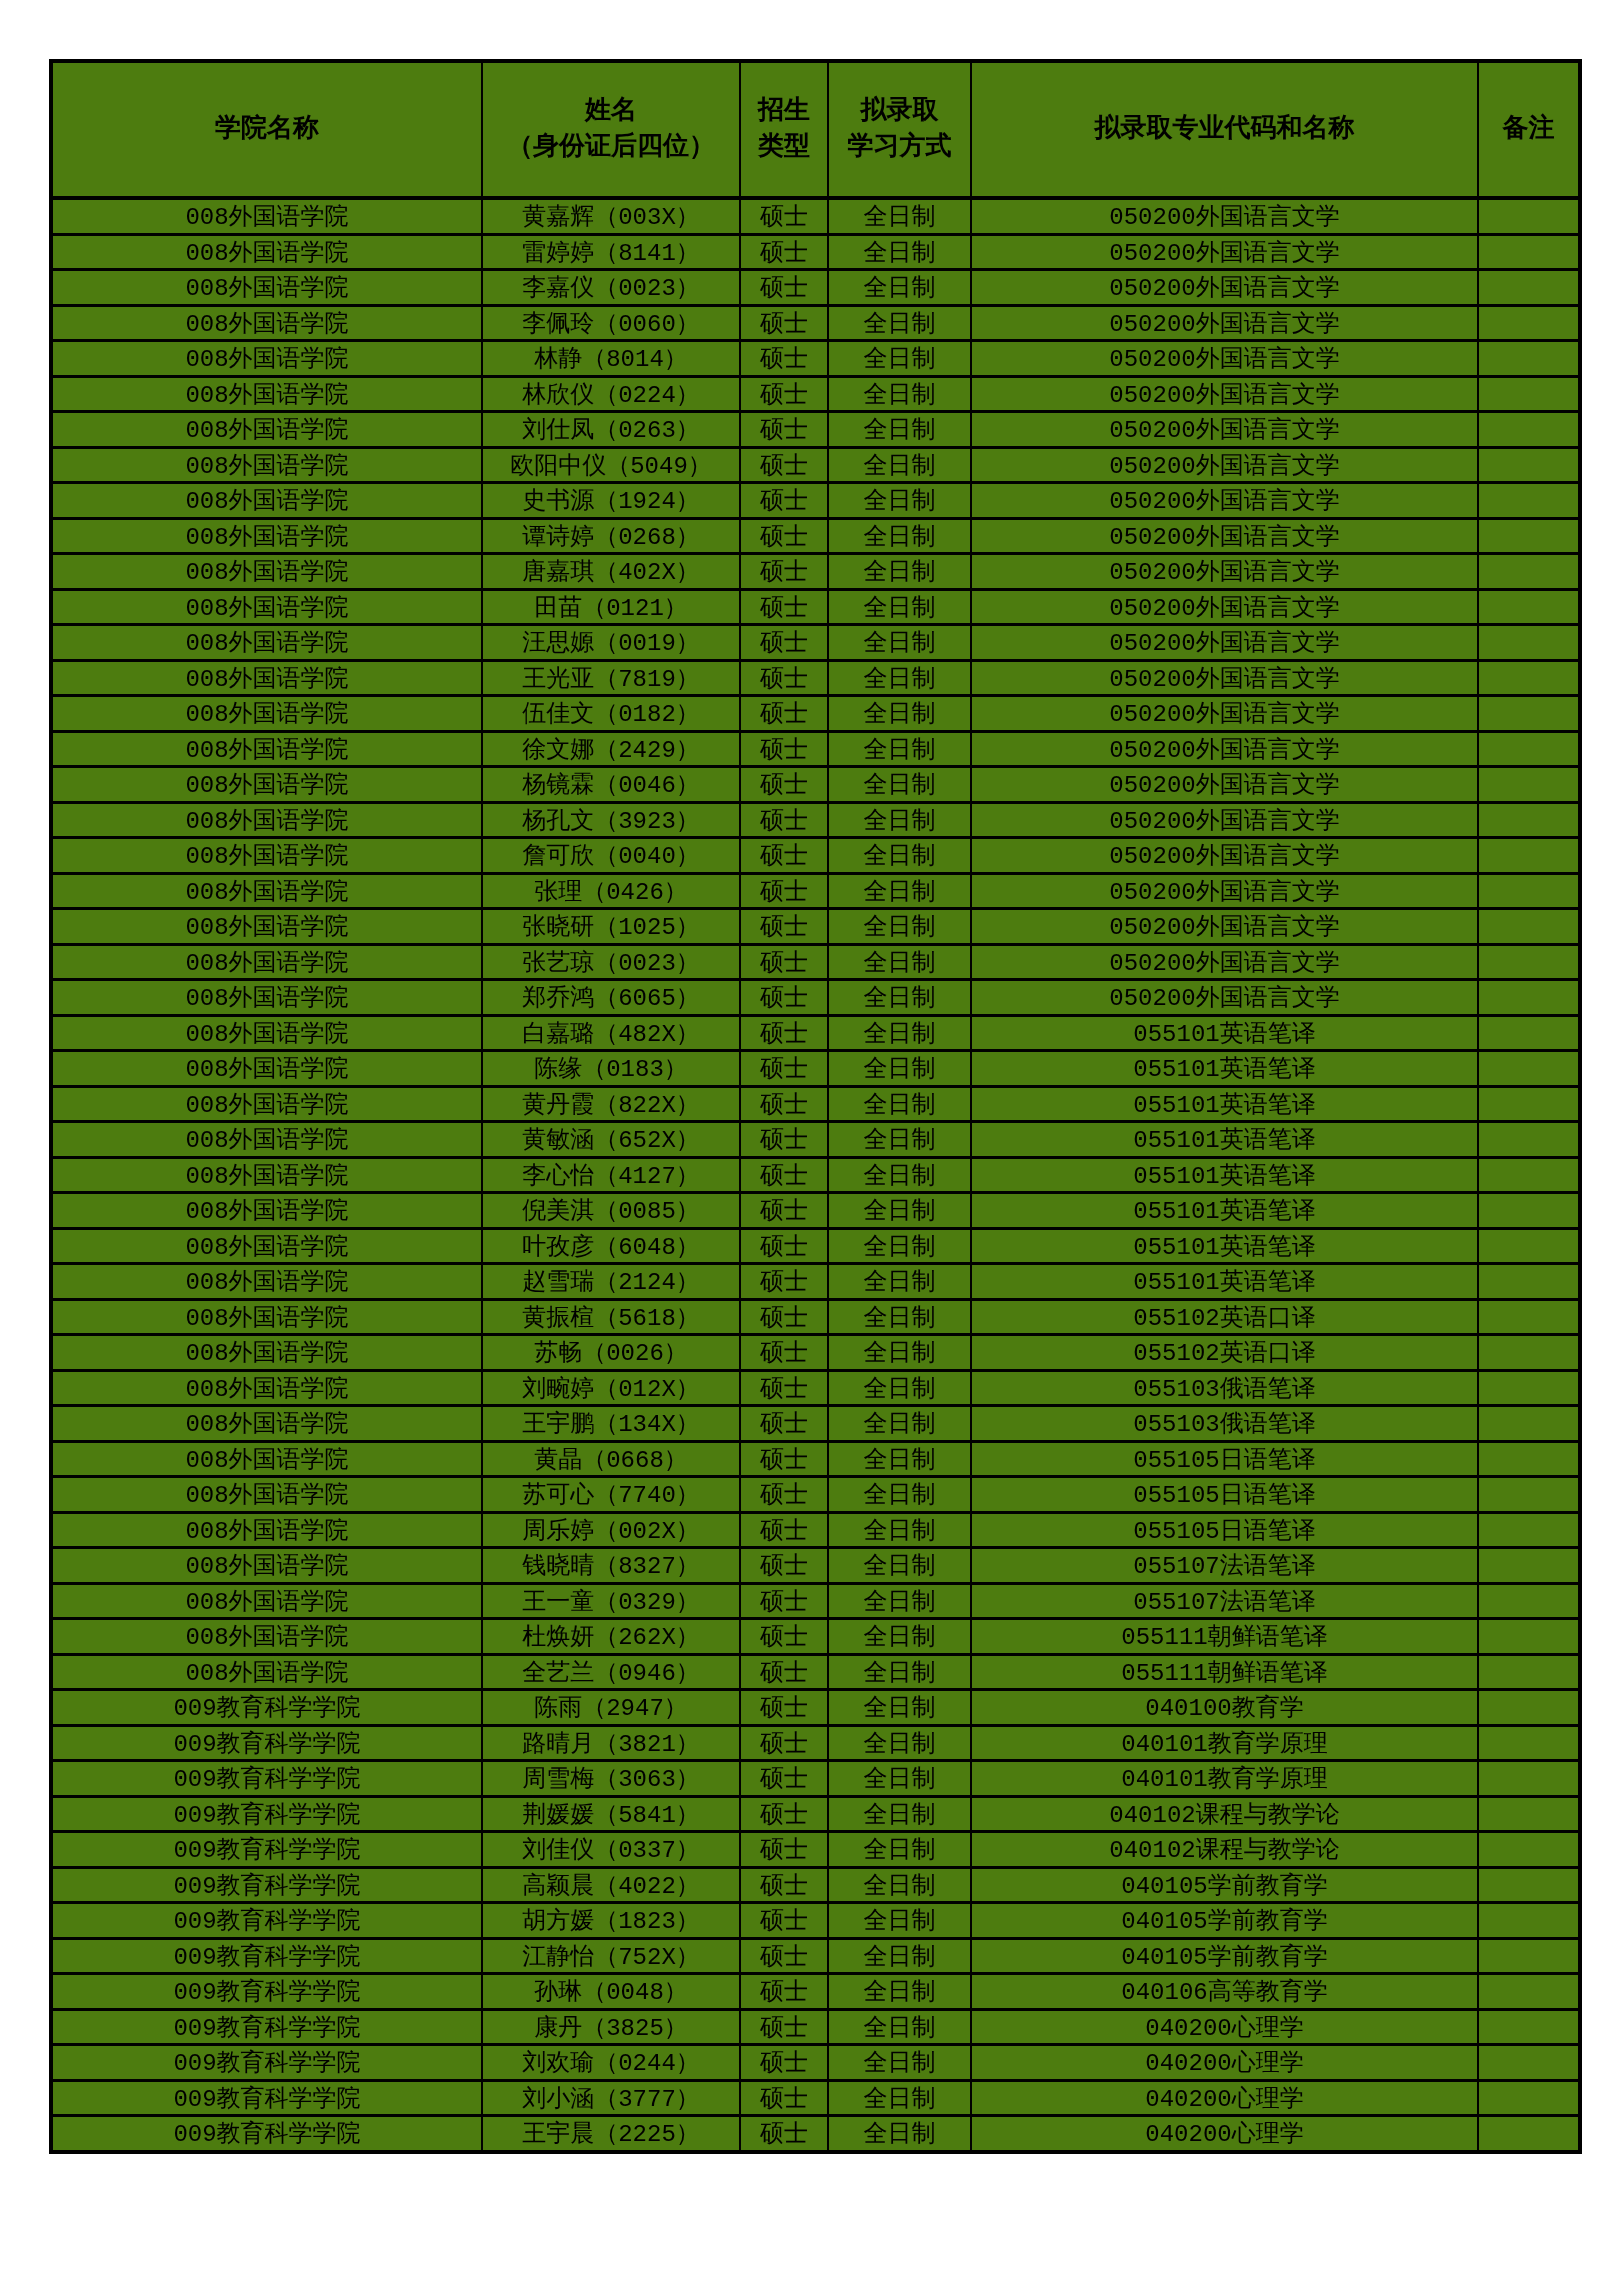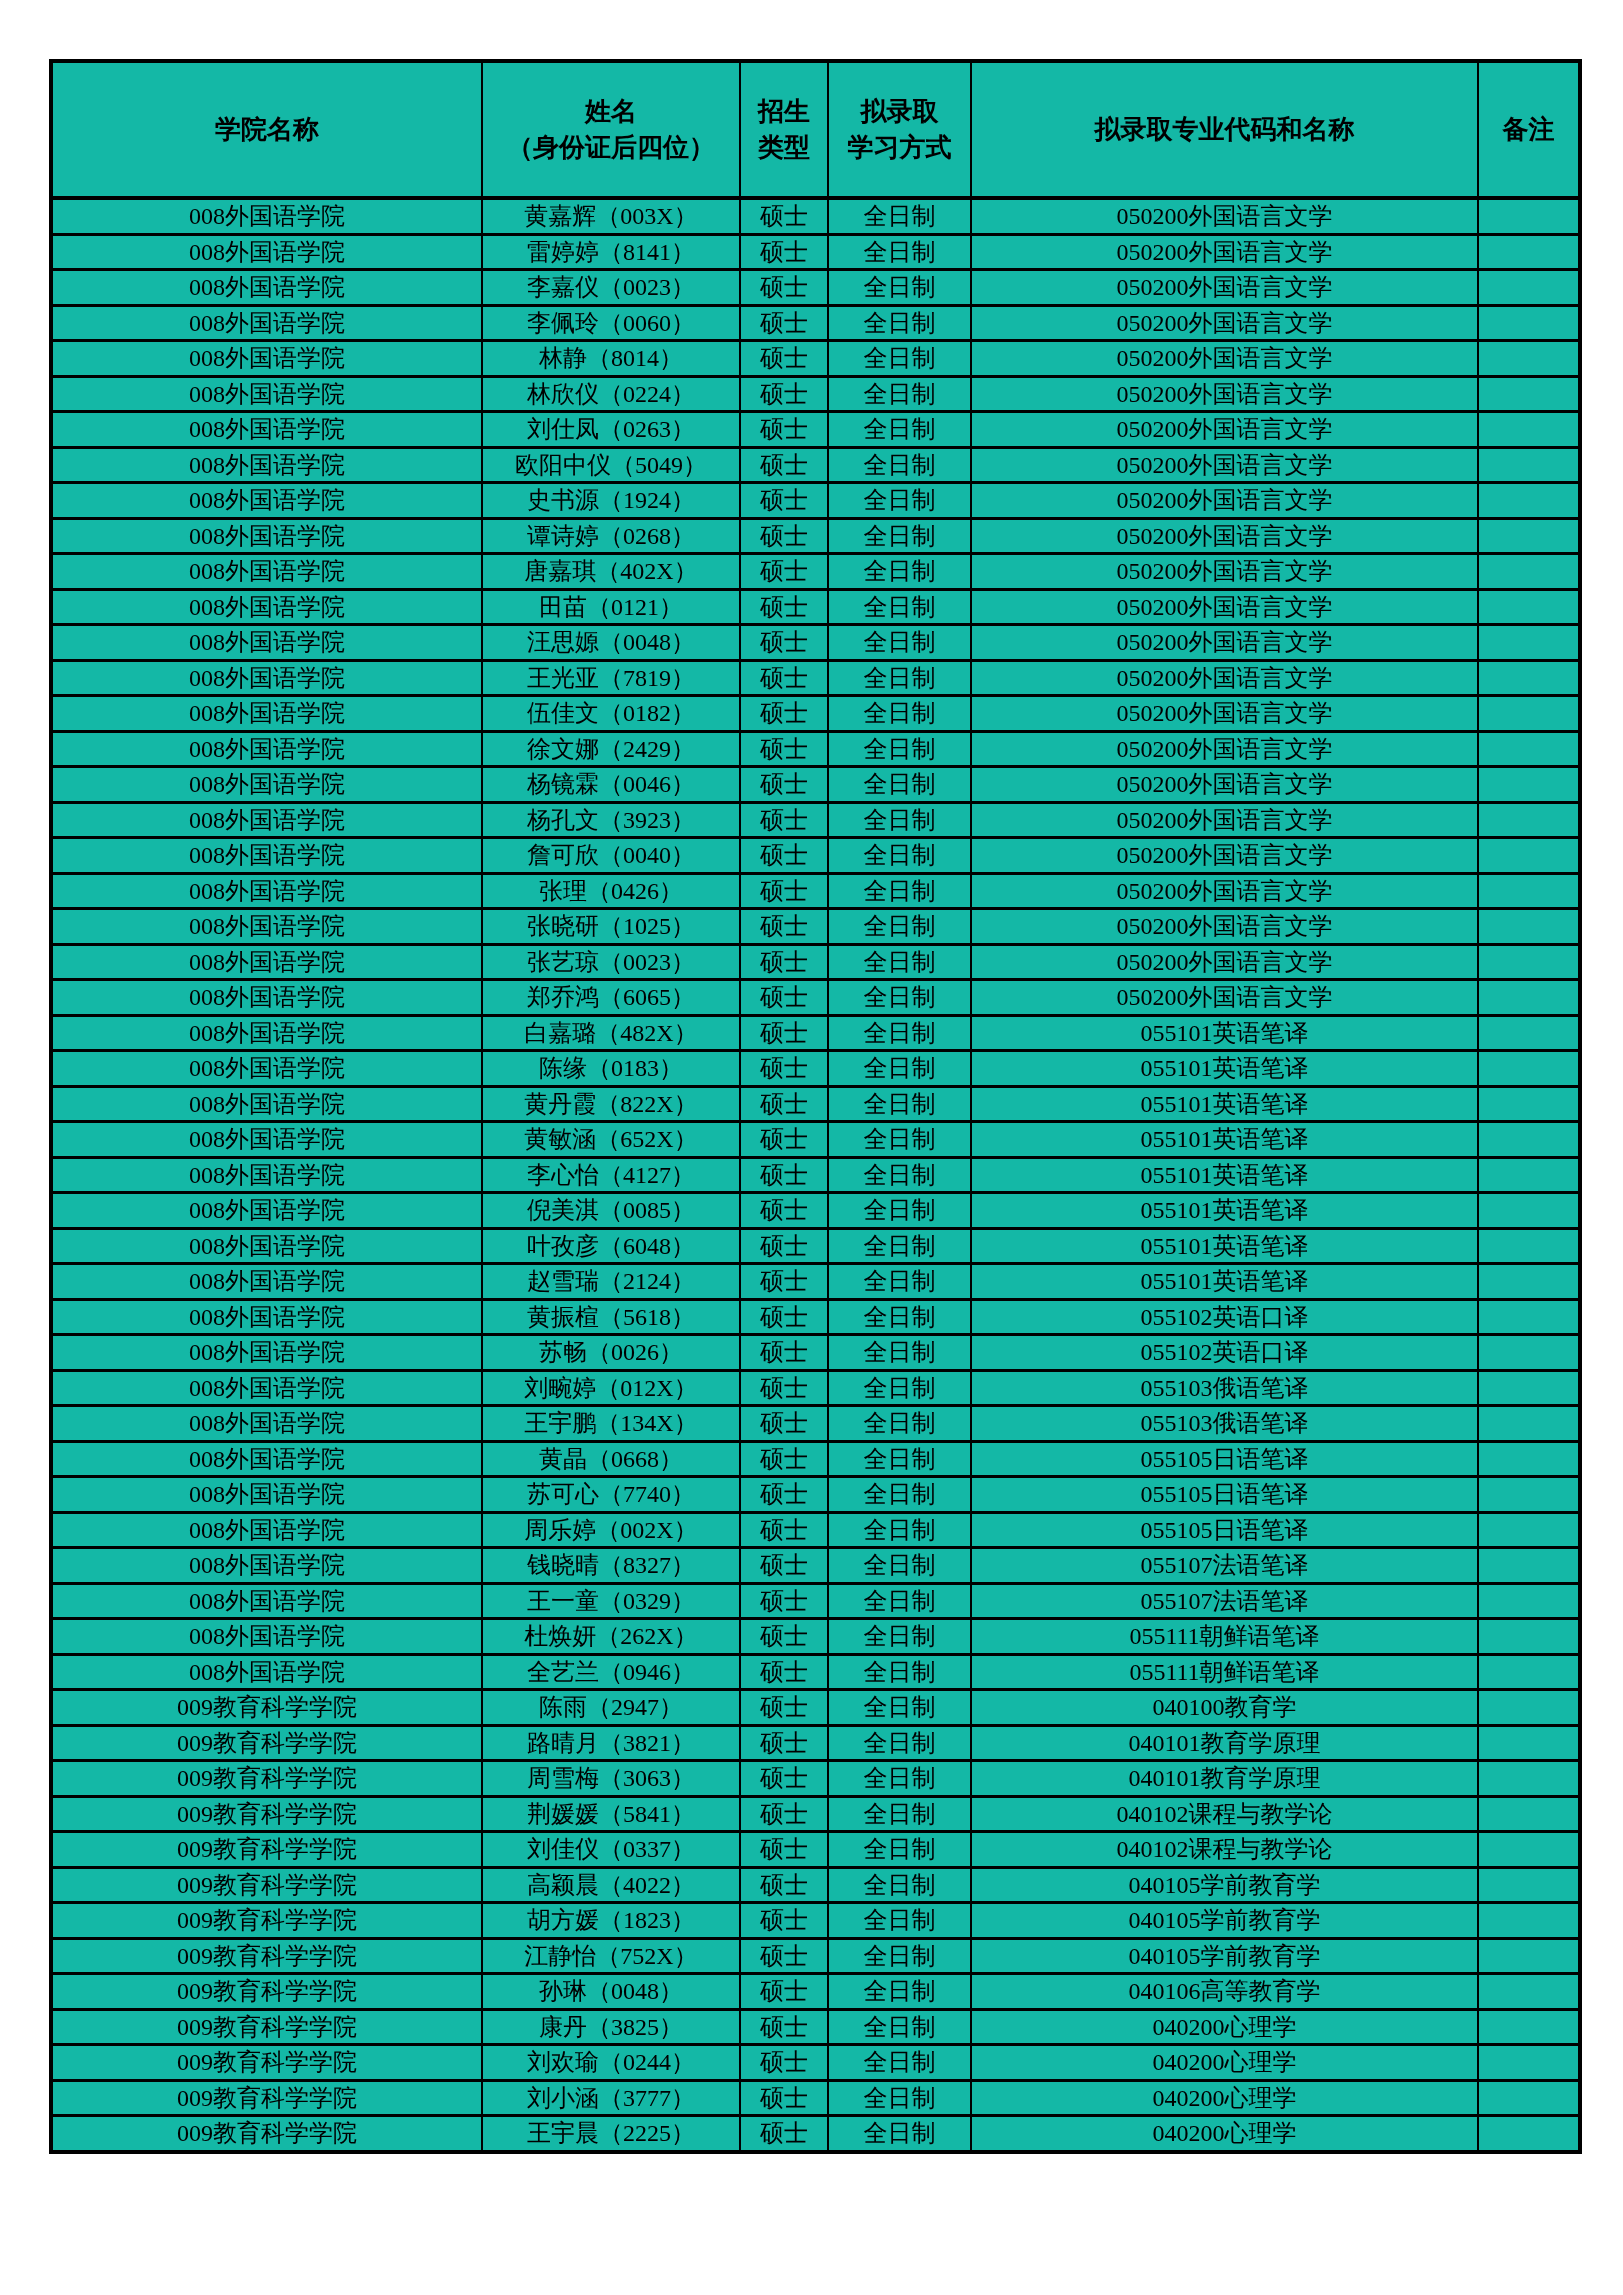--- a/index.html
+++ b/index.html
@@ -13,21 +13,22 @@
   }
   .sheet {
     position: absolute;
     top: 59px;
     left: 49px;
   }
   table.admission {
     border-collapse: collapse;
     table-layout: fixed;
     border: 4.8px solid #000;
-    background: #14b8a6;
+    background: #4d7c0f;
+    font-family: Liberation Mono, monospace;
   }
   col.c-college { width: 431px; }
   col.c-name    { width: 258px; }
   col.c-type    { width: 88px; }
   col.c-mode    { width: 143px; }
   col.c-major   { width: 507px; }
   col.c-remark  { width: 102px; }
 
   th, td {
     border-left: 2.4px solid #000;
@@ -183,21 +184,21 @@
         <tr>
           <td>008外国语学院</td>
           <td>田苗（0121）</td>
           <td>硕士</td>
           <td>全日制</td>
           <td>050200外国语言文学</td>
           <td></td>
         </tr>
         <tr>
           <td>008外国语学院</td>
-          <td>汪思嫄（0048）</td>
+          <td>汪思嫄（0019）</td>
           <td>硕士</td>
           <td>全日制</td>
           <td>050200外国语言文学</td>
           <td></td>
         </tr>
         <tr>
           <td>008外国语学院</td>
           <td>王光亚（7819）</td>
           <td>硕士</td>
           <td>全日制</td>

